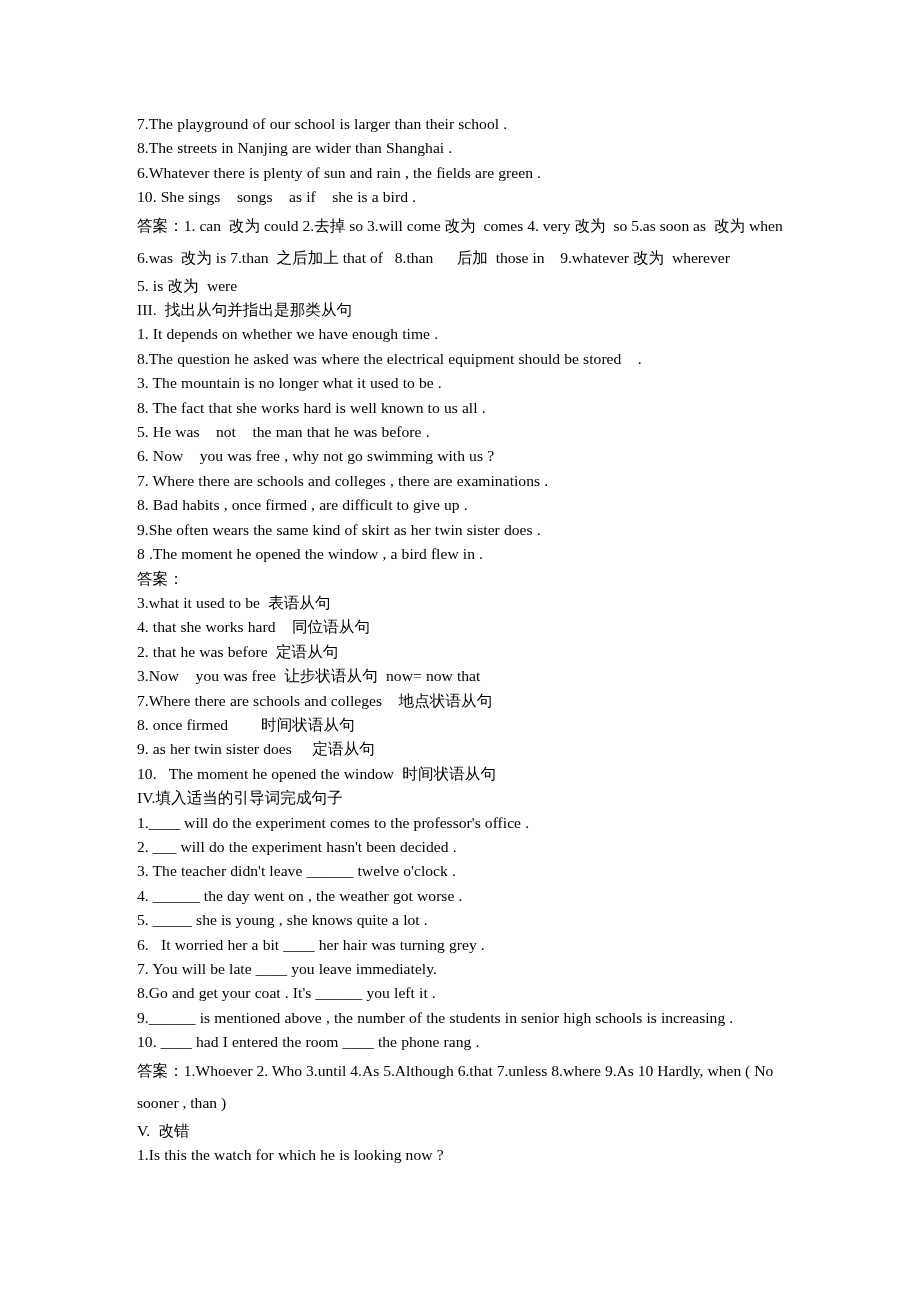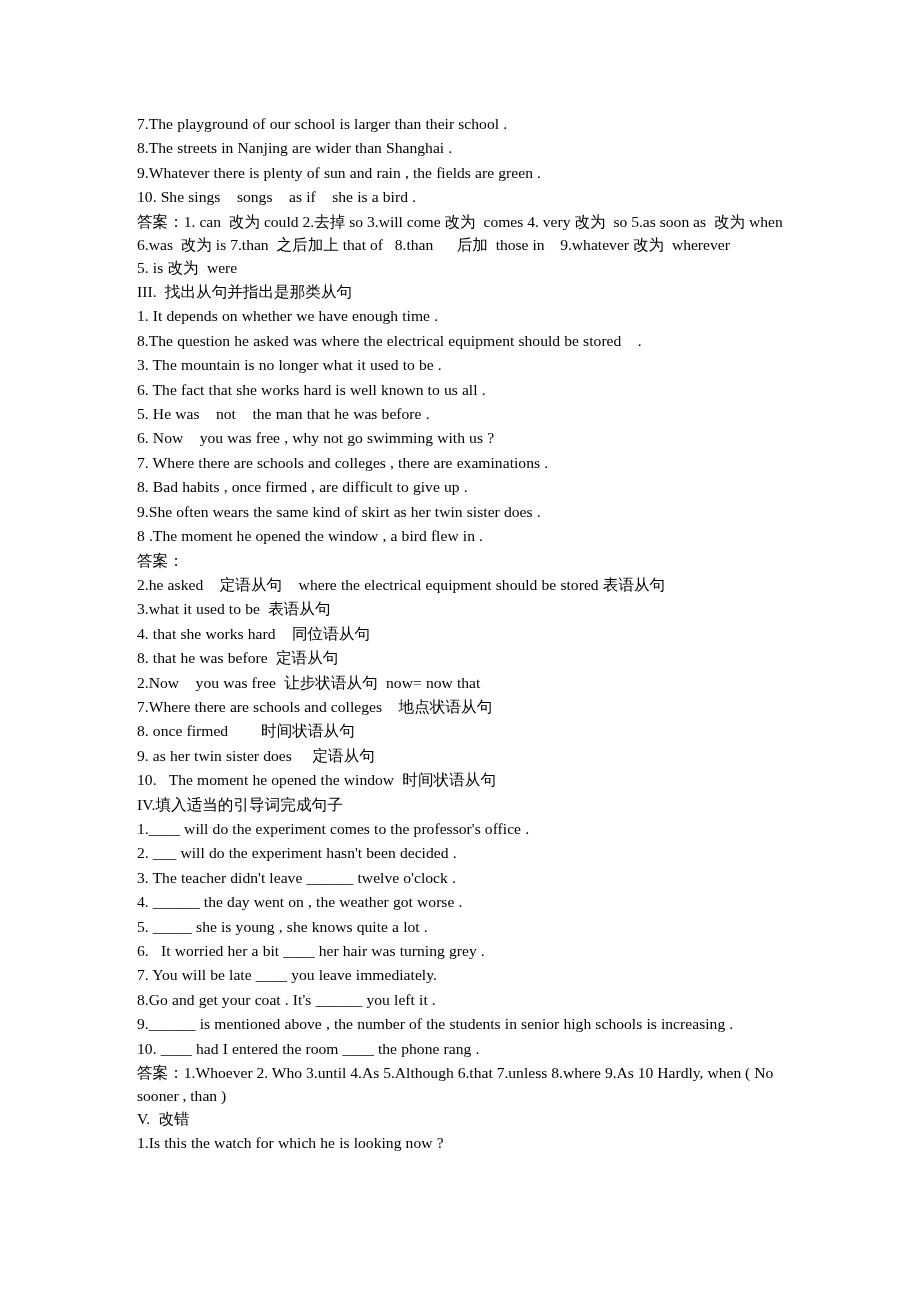--- a/index.html
+++ b/index.html
@@ -32,58 +32,57 @@
     line-height: 24.4px;
     white-space: pre-wrap;
     text-align: left;
     letter-spacing: 0.02px;
     word-spacing: 0.2px;
     min-height: 24.4px;
   }
   
   .para {
     font-size: 15.6px;
-    line-height: 23px;
+    line-height: 32px;
     white-space: pre-wrap;
     text-align: left;
   }
 </style>
 </head>
 <body>
 
 <div class="page">
   <div class="doc-body">
 
     <div class="line">7.The playground of our school is larger than their school .</div>
     <div class="line">8.The streets in Nanjing are wider than Shanghai .</div>
-    <div class="line">9.Whatever there is plenty of sun and rain , the fields are green .</div>
+    <div class="line">6.Whatever there is plenty of sun and rain , the fields are green .</div>
     <div class="line">10. She sings    songs    as if    she is a bird .</div>
 
     <div class="para">答案：1. can  改为 could 2.去掉 so 3.will come 改为  comes 4. very 改为  so 5.as soon as  改为 when 6.was  改为 is 7.than  之后加上 that of   8.than      后加  those in    9.whatever 改为  wherever</div>
     <div class="line">5. is 改为  were</div>
 
     <div class="line">III.  找出从句并指出是那类从句</div>
 
     <div class="line">1. It depends on whether we have enough time .</div>
     <div class="line">8.The question he asked was where the electrical equipment should be stored    .</div>
     <div class="line">3. The mountain is no longer what it used to be .</div>
-    <div class="line">6. The fact that she works hard is well known to us all .</div>
+    <div class="line">8. The fact that she works hard is well known to us all .</div>
     <div class="line">5. He was    not    the man that he was before .</div>
     <div class="line">6. Now    you was free , why not go swimming with us ?</div>
     <div class="line">7. Where there are schools and colleges , there are examinations .</div>
     <div class="line">8. Bad habits , once firmed , are difficult to give up .</div>
     <div class="line">9.She often wears the same kind of skirt as her twin sister does .</div>
     <div class="line">8 .The moment he opened the window , a bird flew in .</div>
 
     <div class="line">答案：</div>
-    <div class="line">2.he asked    定语从句    where the electrical equipment should be stored 表语从句</div>
     <div class="line">3.what it used to be  表语从句</div>
     <div class="line">4. that she works hard    同位语从句</div>
-    <div class="line">8. that he was before  定语从句</div>
-    <div class="line">2.Now    you was free  让步状语从句  now= now that</div>
+    <div class="line">2. that he was before  定语从句</div>
+    <div class="line">3.Now    you was free  让步状语从句  now= now that</div>
     <div class="line">7.Where there are schools and colleges    地点状语从句</div>
     <div class="line">8. once firmed        时间状语从句</div>
     <div class="line">9. as her twin sister does     定语从句</div>
     <div class="line">10.   The moment he opened the window  时间状语从句</div>
 
     <div class="line">IV.填入适当的引导词完成句子</div>
 
     <div class="line">1.____ will do the experiment comes to the professor's office .</div>
     <div class="line">2. ___ will do the experiment hasn't been decided .</div>
     <div class="line">3. The teacher didn't leave ______ twelve o'clock .</div>

